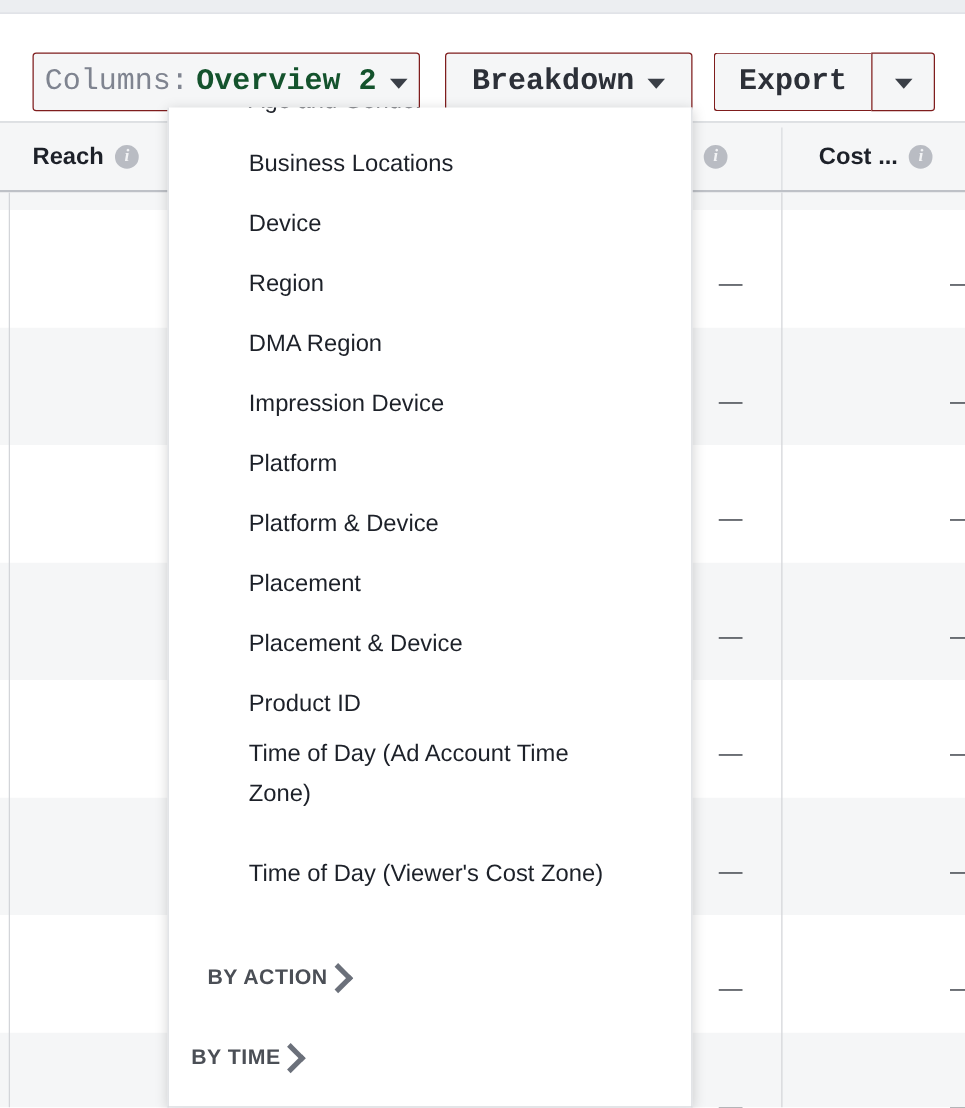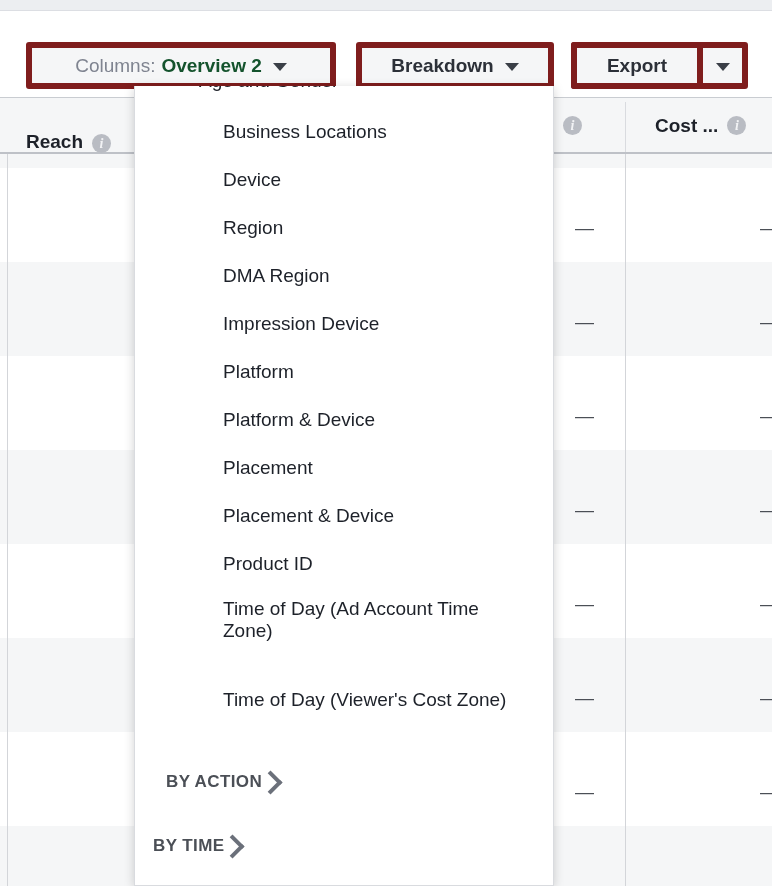--- a/index.html
+++ b/index.html
@@ -33,32 +33,33 @@
     position: absolute;
     left: 0; top: 12px;
     width: 772px;
     height: 85px;
     background: #ffffff;
   }
   .btn {
     position: absolute;
     box-sizing: border-box;
     background: #f5f6f7;
-    border: 6px solid #7f1d1d;
+    border: 1px solid #7f1d1d;
     border-radius: 3px;
     height: 47px;
     display: flex;
     align-items: center;
     justify-content: center;
-    font-size: 19px;
+    font-size: 24px;
     font-weight: bold;
     color: #2c3038;
     cursor: pointer;
     white-space: nowrap;
     user-select: none;
+    font-family: Liberation Mono, monospace;
   }
 
   #btn-columns {
     left: 26px; top: 30px;
     width: 310px;
     padding: 0 16px;
   }
   .col-prefix {
     font-weight: normal;
     color: #7f8490;
@@ -120,21 +121,21 @@
     position: absolute;
     top: 0;
     height: 55px;
     display: flex;
     align-items: center;
     font-size: 19px;
     font-weight: bold;
     color: #1d2129;
     white-space: nowrap;
   }
-  #th-reach { left: 26px; align-items: flex-end; }
+  #th-reach { left: 26px; }
   #th-cost  { left: 655px; }
 
   .th-divider {
     position: absolute;
     top: 4px;
     width: 1px;
     height: 50px;
     background: #d9dbdf;
   }
   #th-div-1 { left: 625px; }
@@ -228,23 +229,22 @@
     left: 1px;
     width: 418px;
     padding: 0 0 0 63px;
     box-sizing: border-box;
     font-size: 19px;
     color: #1d2129;
     cursor: pointer;
     display: flex;
     align-items: center;
     line-height: 32px;
-    margin-left: 24px;
-  }
-  .menu-item.two-line { line-height: 22px; }
+  }
+  .menu-item.two-line { line-height: 32px; }
 
   .menu-section {
     position: absolute;
     left: 1px;
     width: 418px;
     height: 48px;
     padding: 0 22px 0 30px;
     box-sizing: border-box;
     display: flex;
     align-items: center;

